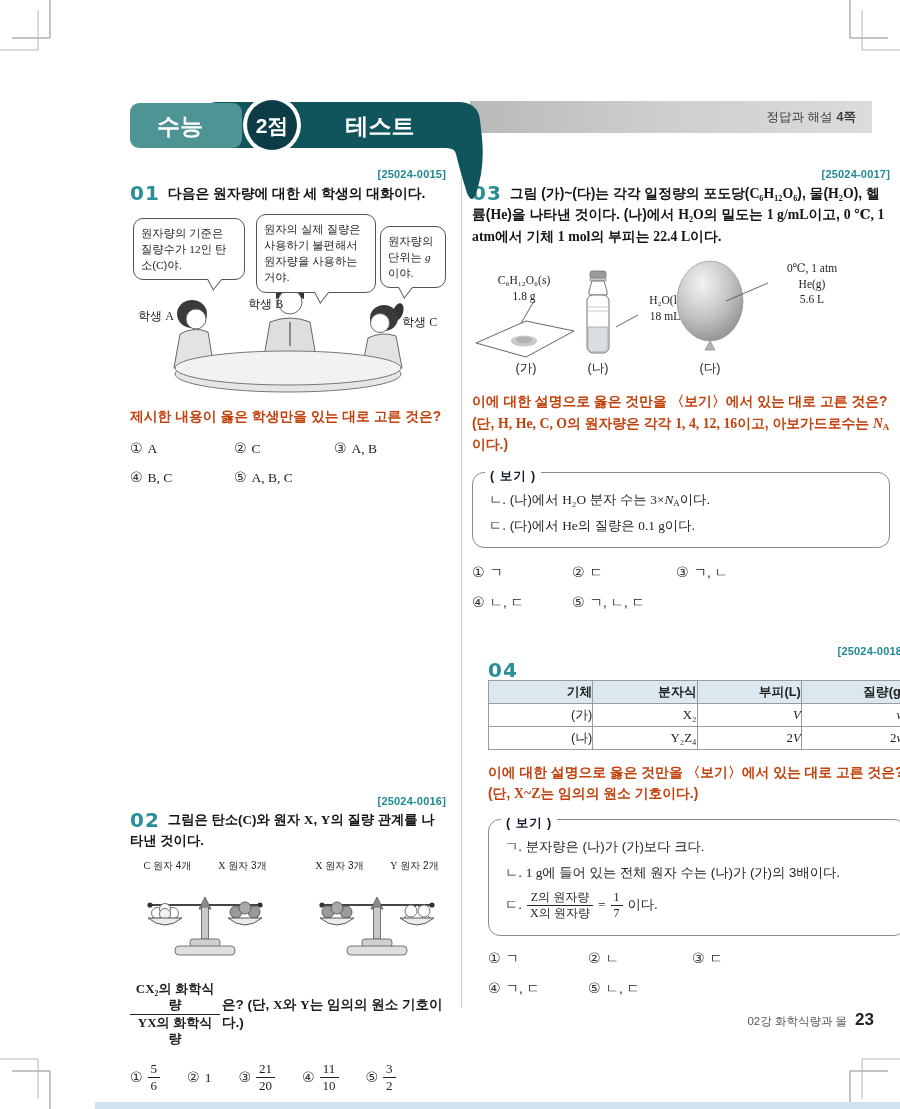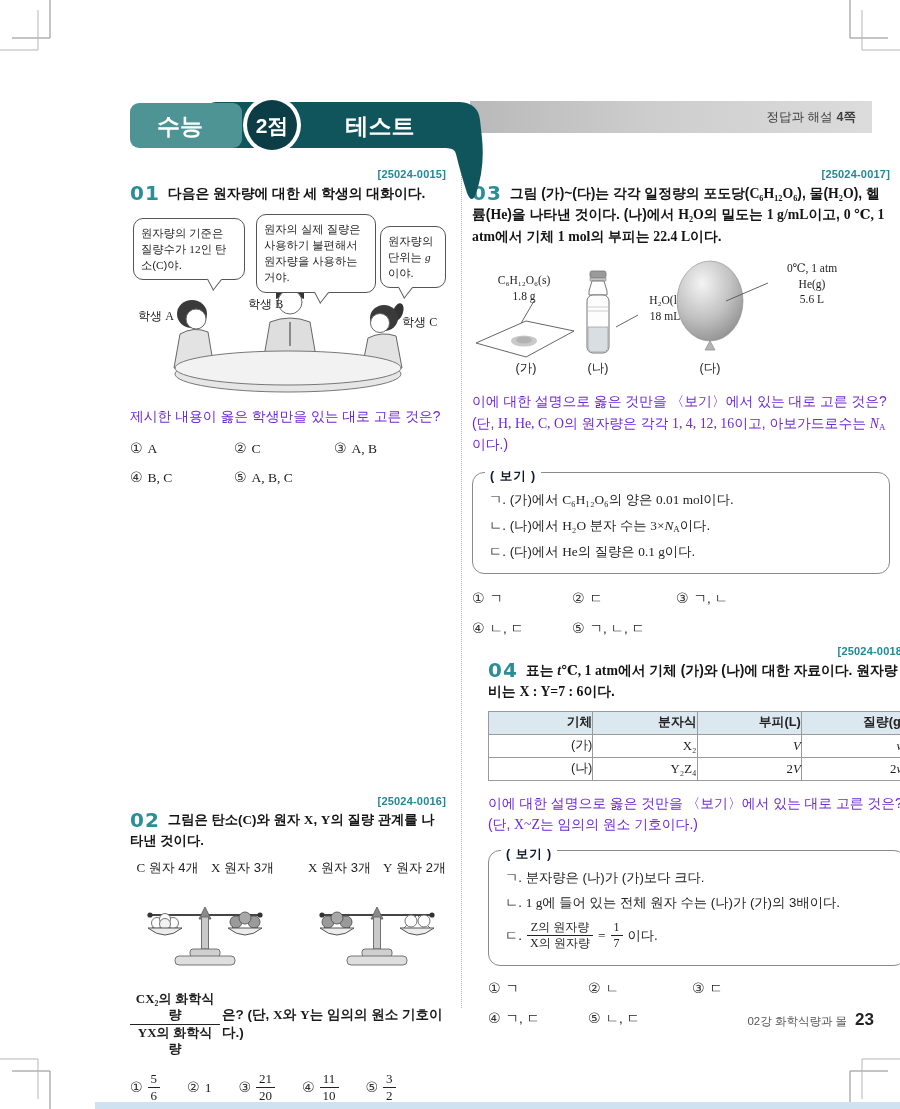--- a/index.html
+++ b/index.html
@@ -28,21 +28,21 @@
 
   .divider{position:absolute;left:461px;top:175px;height:833px;border-left:1px dotted #b0b0b0;}
 
   .col{position:absolute;top:168px;}
   .col-left{left:130px;width:316px;}
   .col-right{left:472px;width:418px;}
   .prob{position:relative;}
   .code{font-size:11px;font-weight:700;color:#1f8a96;text-align:right;letter-spacing:0.2px;}
   .pnum{float:left;font-size:20px;font-weight:800;color:#2a8e96;line-height:1;margin:0 8px 0 0;font-family:"DejaVu Sans",sans-serif;letter-spacing:1px;}
   .stmt{font-weight:700;font-size:13.8px;line-height:1.55;margin:3px 0 0 0;color:#141414;}
-  .qtext{font-weight:400;font-size:13.8px;line-height:1.55;color:#6d28d9;}
+  .qtext{font-weight:700;font-size:13.8px;line-height:1.55;color:#c2410c;}
 
   
   .opt-grid{display:grid;grid-template-columns:104px 100px 1fr;row-gap:12px;font-size:13.5px;color:#222;}
   .opt{white-space:nowrap;}
   .opt .mark{font-size:14px;color:#333;margin-right:5px;}
   .opt .sf{font-size:13.5px;}
 
   
   .frac{display:inline-block;text-align:center;vertical-align:middle;line-height:1.25;}
   .frac .num{display:block;border-bottom:1px solid #222;padding:0 3px;}
@@ -53,21 +53,21 @@
   .bubble{position:absolute;border:1.2px solid #555;border-radius:10px;background:#fff;
           font-size:11.3px;line-height:1.42;padding:6px 7px;color:#222;box-sizing:border-box;z-index:2;}
   .tail{position:absolute;width:12px;height:12px;background:#fff;border-right:1.2px solid #555;border-bottom:1.2px solid #555;
         transform:rotate(62deg) skewX(24deg);bottom:-7px;z-index:1;}
   .stud-label{position:absolute;font-size:12px;color:#222;z-index:3;}
   .fig1 svg{position:absolute;left:0;top:50px;z-index:0;}
 
   
   .fig2{display:flex;gap:22px;margin-top:8px;}
   .scale{position:relative;width:150px;}
-  .scale .labels{display:flex;font-size:13px;color:#222;margin-bottom:16px;}
+  .scale .labels{display:flex;font-size:10px;color:#222;margin-bottom:10px;}
   .scale .labels span{width:75px;text-align:center;white-space:nowrap;}
   .q-frac-row{display:flex;align-items:center;gap:2px;margin-top:16px;font-weight:700;font-size:13.5px;}
   .q-frac-row .frac{font-size:13px;font-weight:700;}
   .opts-row{display:flex;gap:27px;align-items:center;margin-top:14px;font-size:13.5px;}
   .opts-row .frac{font-size:13px;}
 
   
   .fig3{position:relative;height:124px;margin-top:8px;}
   .fig3 .lab{position:absolute;font-size:11.5px;line-height:1.35;color:#222;text-align:center;}
   .fig3 .cap{position:absolute;font-size:12.5px;color:#222;text-align:center;}
@@ -339,39 +339,37 @@
         <span>He(g)</span><br>
         <span>5.6 L</span>
       </div>
       <div class="cap" style="left:200px;top:105px;width:76px;">(다)</div>
     </div>
 
     <p class="qtext" style="margin:12px 0 0 0;"><span>이에 대한 설명으로 옳은 것만을 〈보기〉에서 있는 대로 고른 것은? (단, </span><span class="sf">H, He, C, O</span><span>의 원자량은 각각 </span><span class="sf">1, 4, 12, 16</span><span>이고, 아보가드로수는 </span><span class="it">N</span><span class="sub">A</span><span>이다.)</span></p>
 
     <div class="bogi" style="margin-top:16px;">
       <span class="bogi-label">( 보기 )</span>
-      <span class="bogi-item"><span>ㄱ. (가)에서 </span><span class="sf">C₆H₁₂O₆</span><span>의 양은 </span><span class="sf">0.01 mol</span><span>이다.</span></span>
       <span class="bogi-item"><span>ㄴ. (나)에서 </span><span class="sf">H₂O</span><span> 분자 수는 </span><span class="sf">3×</span><span class="it">N</span><span class="sub">A</span><span>이다.</span></span>
       <span class="bogi-item"><span>ㄷ. (다)에서 </span><span class="sf">He</span><span>의 질량은 </span><span class="sf">0.1 g</span><span>이다.</span></span>
     </div>
 
     <div class="opt-grid" style="grid-template-columns:100px 104px 1fr;margin-top:16px;">
       <span class="opt"><span class="mark">①</span><span>ㄱ</span></span>
       <span class="opt"><span class="mark">②</span><span>ㄷ</span></span>
       <span class="opt"><span class="mark">③</span><span>ㄱ, ㄴ</span></span>
       <span class="opt"><span class="mark">④</span><span>ㄴ, ㄷ</span></span>
       <span class="opt"><span class="mark">⑤</span><span>ㄱ, ㄴ, ㄷ</span></span>
     </div>
   </div>
 
   <div class="prob" style="position:absolute;top:477px;left:16px;width:418px;">
     <div class="code">[25024-0018]</div>
     <p class="stmt">
       <span class="pnum">04</span>
-      <span><span>표는 </span><span class="it">t</span><span class="sf">℃, 1 atm</span><span>에서 기체 (가)와 (나)에 대한 자료이다. 원자량비는 </span><span class="sf">X : Y=7 : 6</span><span>이다.</span></span>
     </p>
 
     <table class="dtable">
       <thead>
         <tr>
           <th style="width:25%;">기체</th>
           <th style="width:25%;">분자식</th>
           <th style="width:25%;">부피(L)</th>
           <th style="width:25%;">질량(g)</th>
         </tr>

